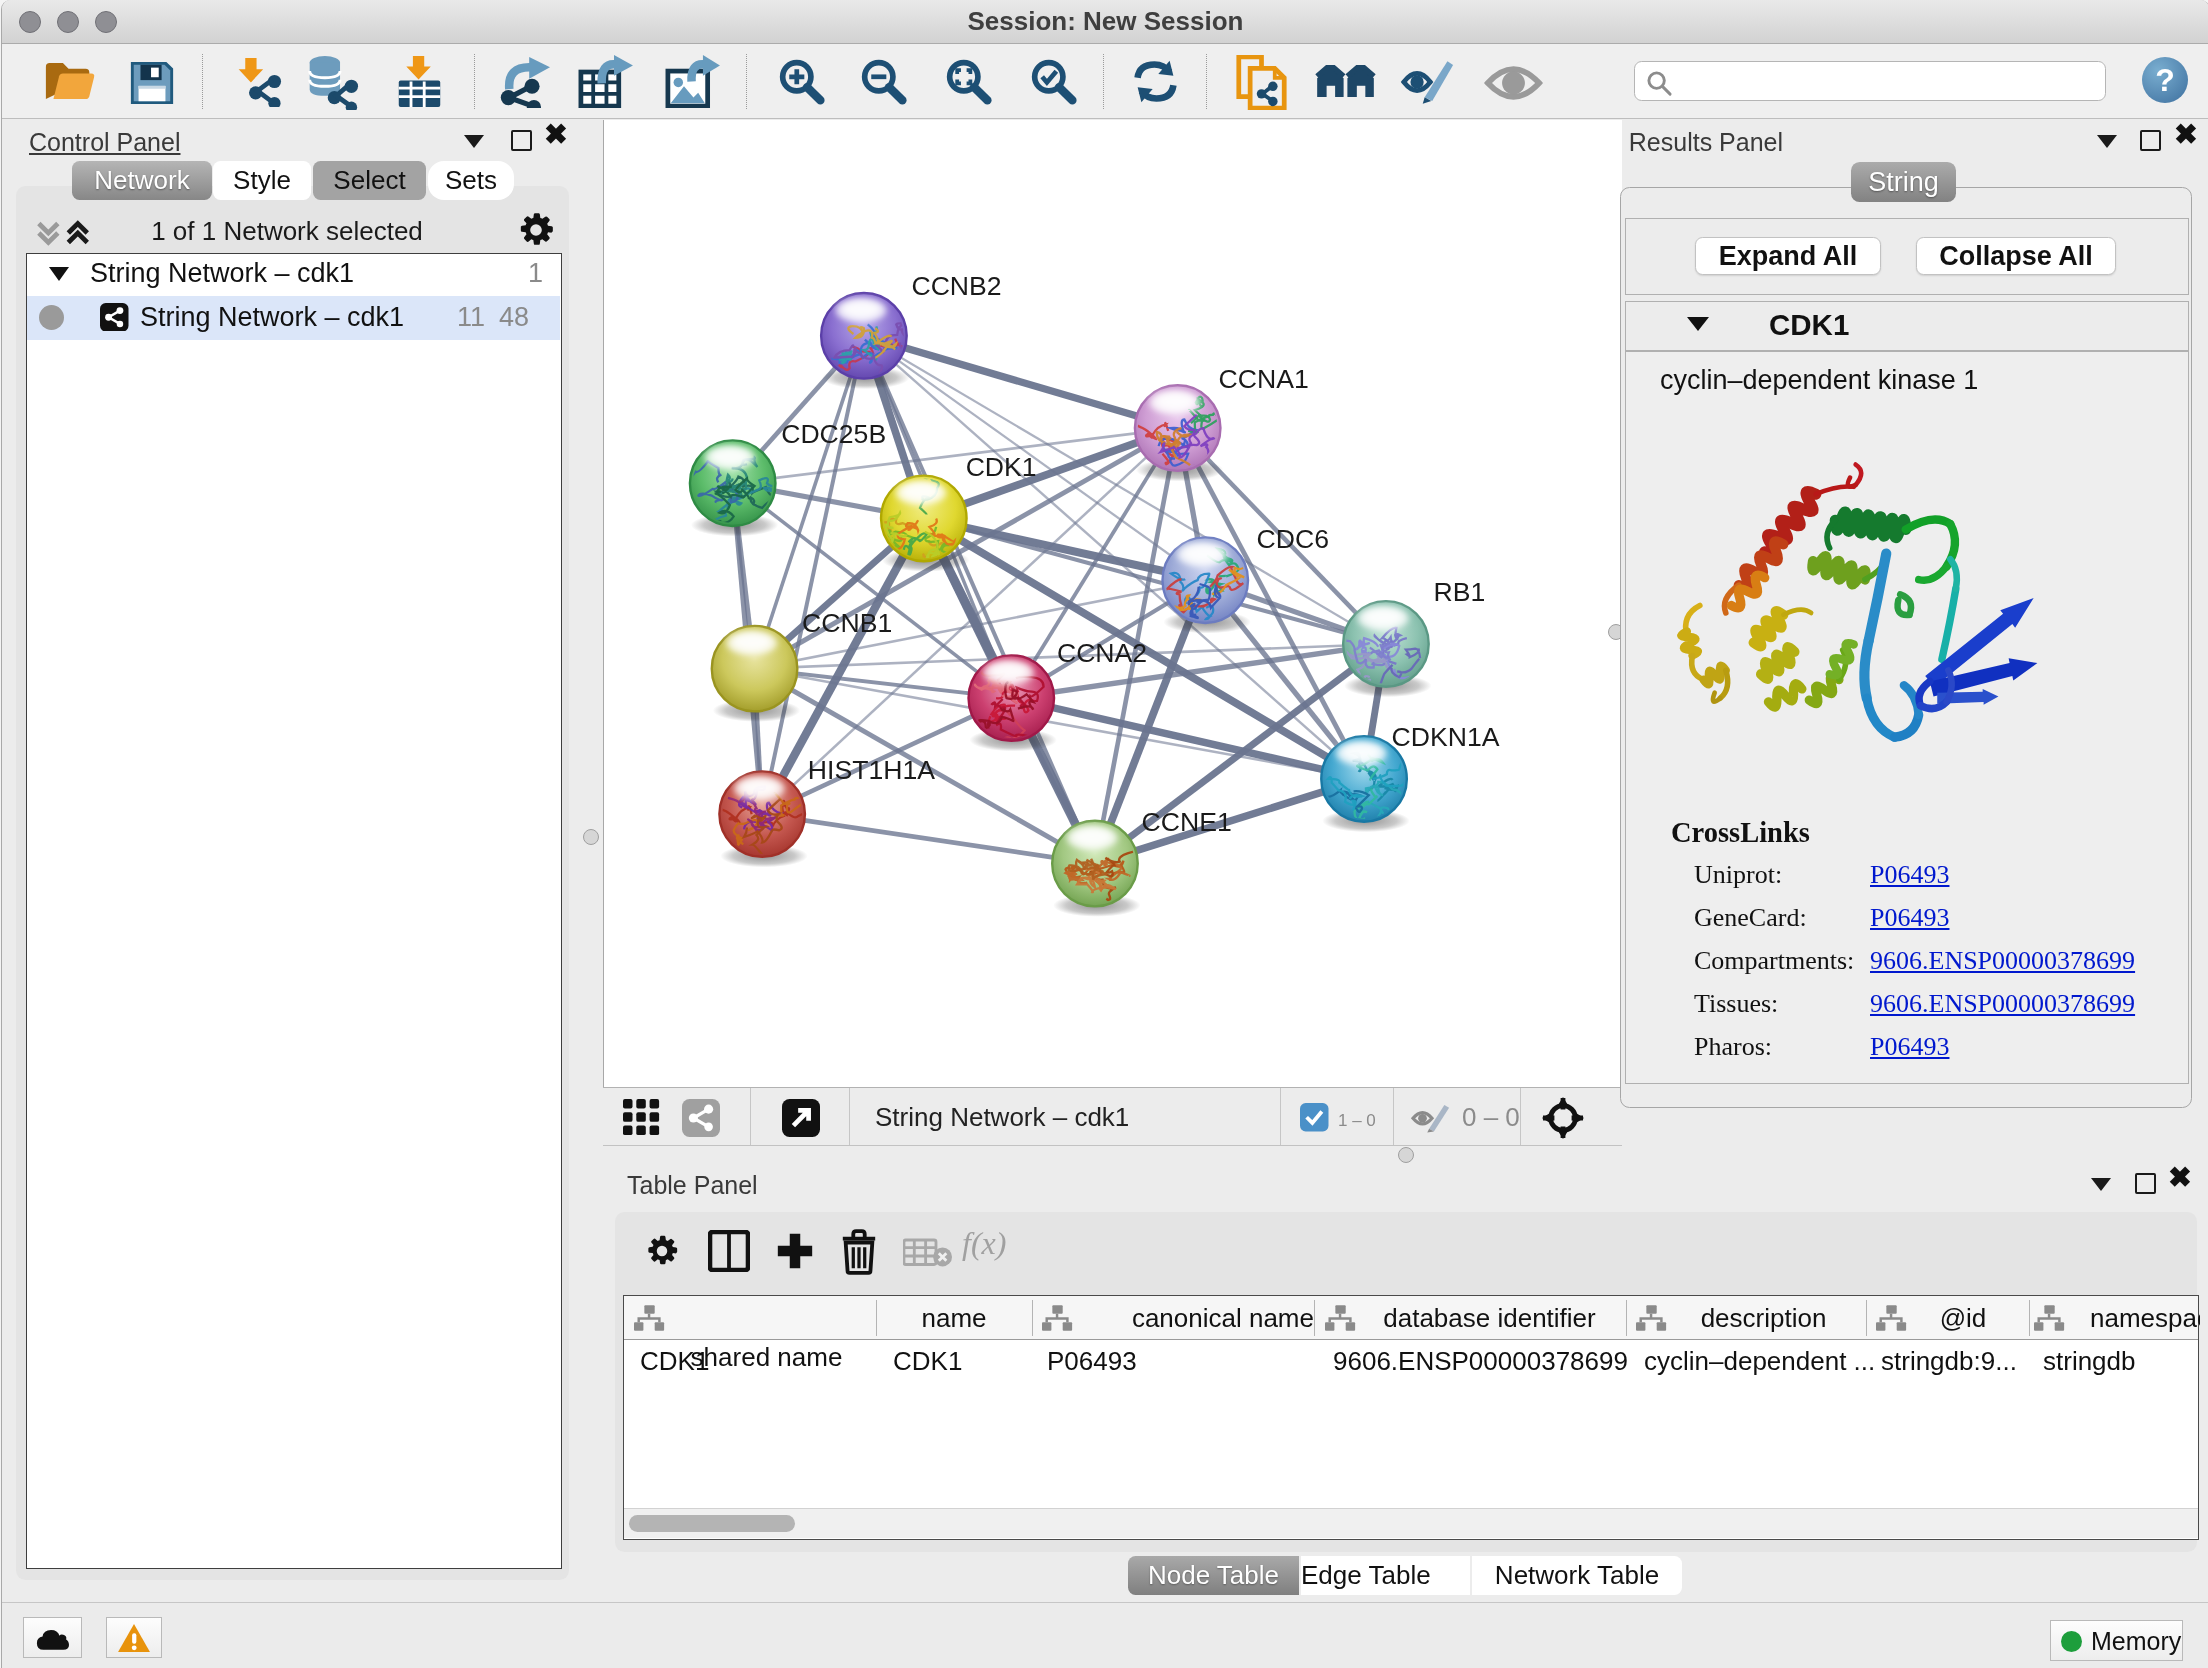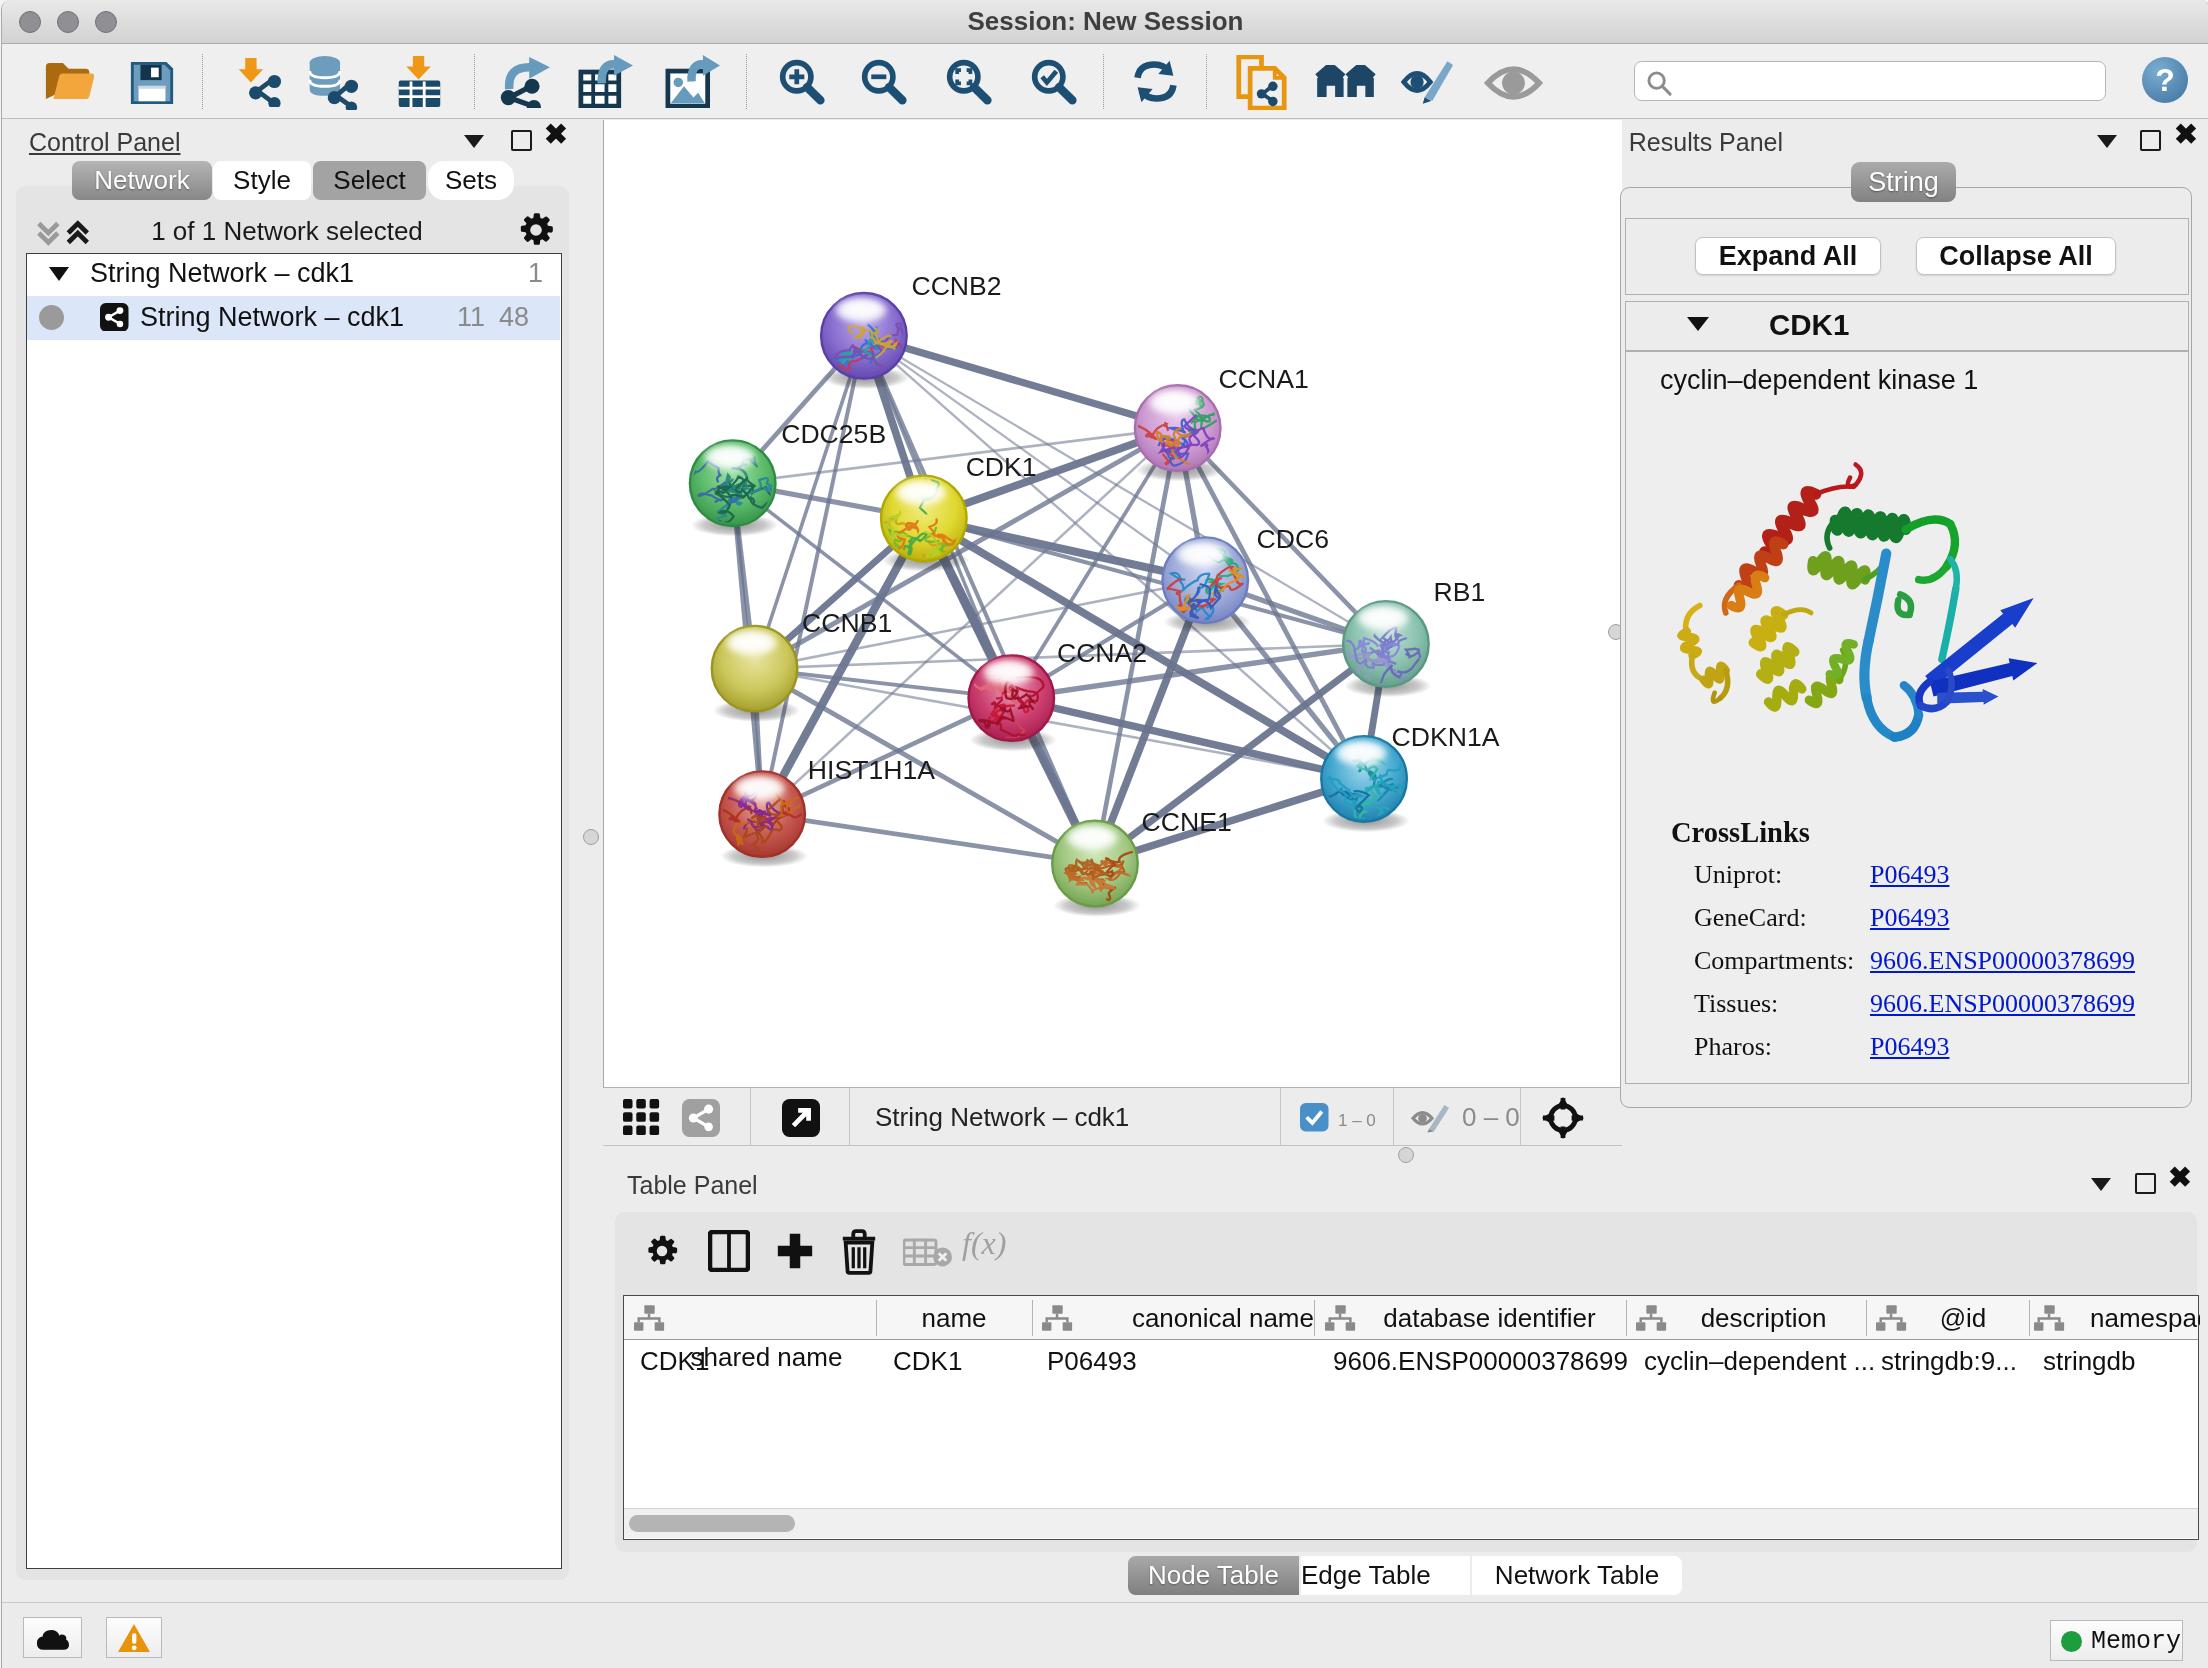--- a/index.html
+++ b/index.html
@@ -751,19 +751,19 @@
           <path fill="#111" d="M9 25 Q2 25 2 18 Q2 12 8 11 Q9 4 17 4 Q24 4 26 10 Q27 8 30 9 Q34 10 33 14 Q36 16 36 20 Q36 25 30 25 Z"></path>
         </svg>
     </div>
     <div class="abs" style="left:104px;top:14.3px;width:54px;height:39px;background:linear-gradient(#fdfdfd,#ededed);border:1px solid #b9b9b9;">
       <svg class="abs" style="left:9.5px;top:4.8px" width="34" height="30" viewBox="0 0 36 32">
           <path d="M18 1 L35 31 L1 31 Z" fill="#e8930c"></path>
           <rect x="16" y="11" width="4.5" height="11" rx="2" fill="#fff"></rect>
           <circle cx="18.2" cy="26.5" r="2.6" fill="#fff"></circle>
         </svg>
     </div>
-    <div class="abs" style="left:2048px;top:17px;width:133px;height:41px;background:linear-gradient(#fdfdfd,#ededed);border:1px solid #b9b9b9;box-sizing:border-box;font-family:Liberation Mono, monospace;">
+    <div class="abs" style="left:2048px;top:17px;width:133px;height:41px;background:linear-gradient(#fdfdfd,#ededed);border:1px solid #b9b9b9;box-sizing:border-box;">
       <span class="abs" style="left:9.5px;top:9.5px;width:21px;height:21px;border-radius:50%;background:#1d9e3c;"></span>
       <span class="abs" style="left:40px;top:5.7px;font-size:25px;color:#111;">Memory</span>
     </div>
   </div>
 </div>
 
 
 </body></html>

